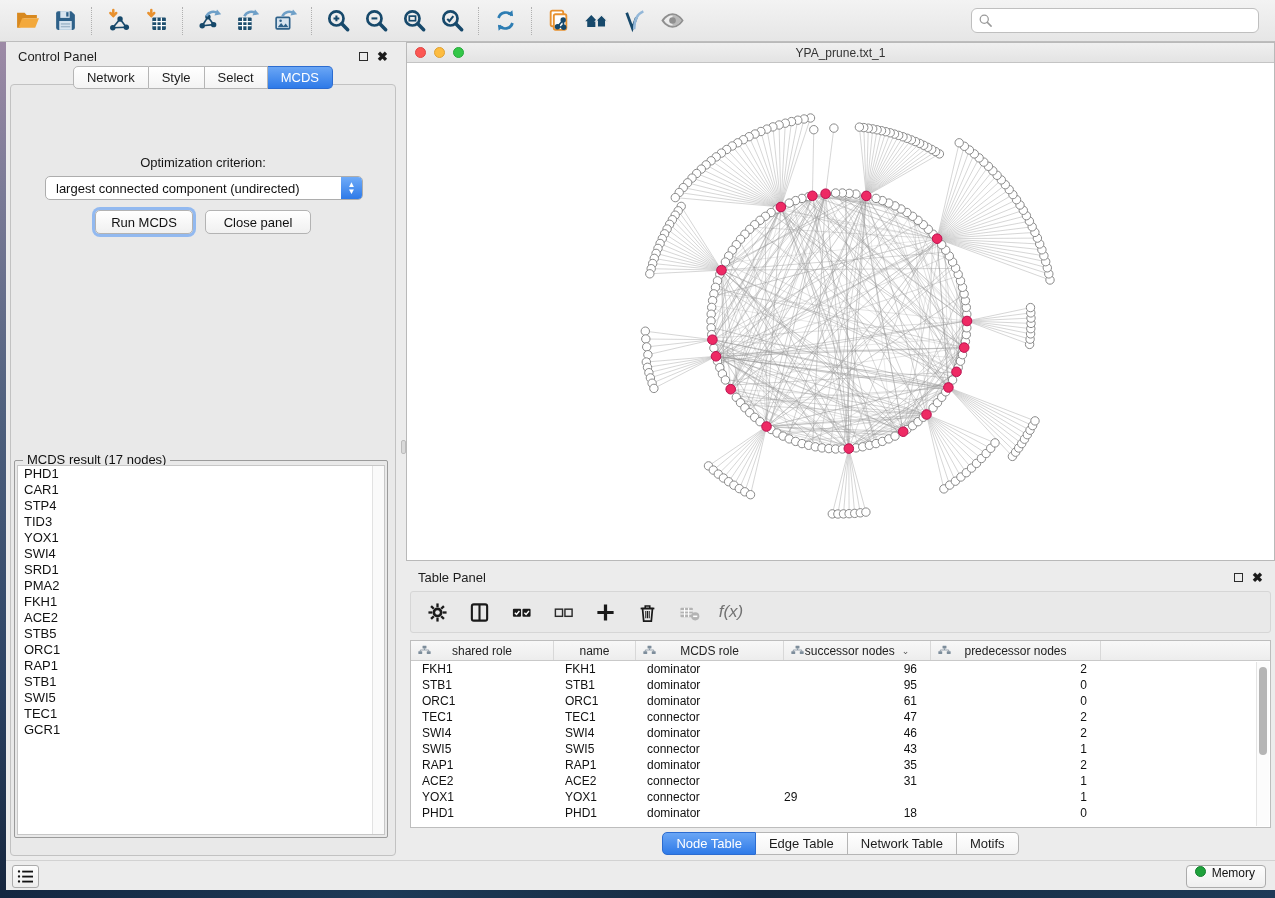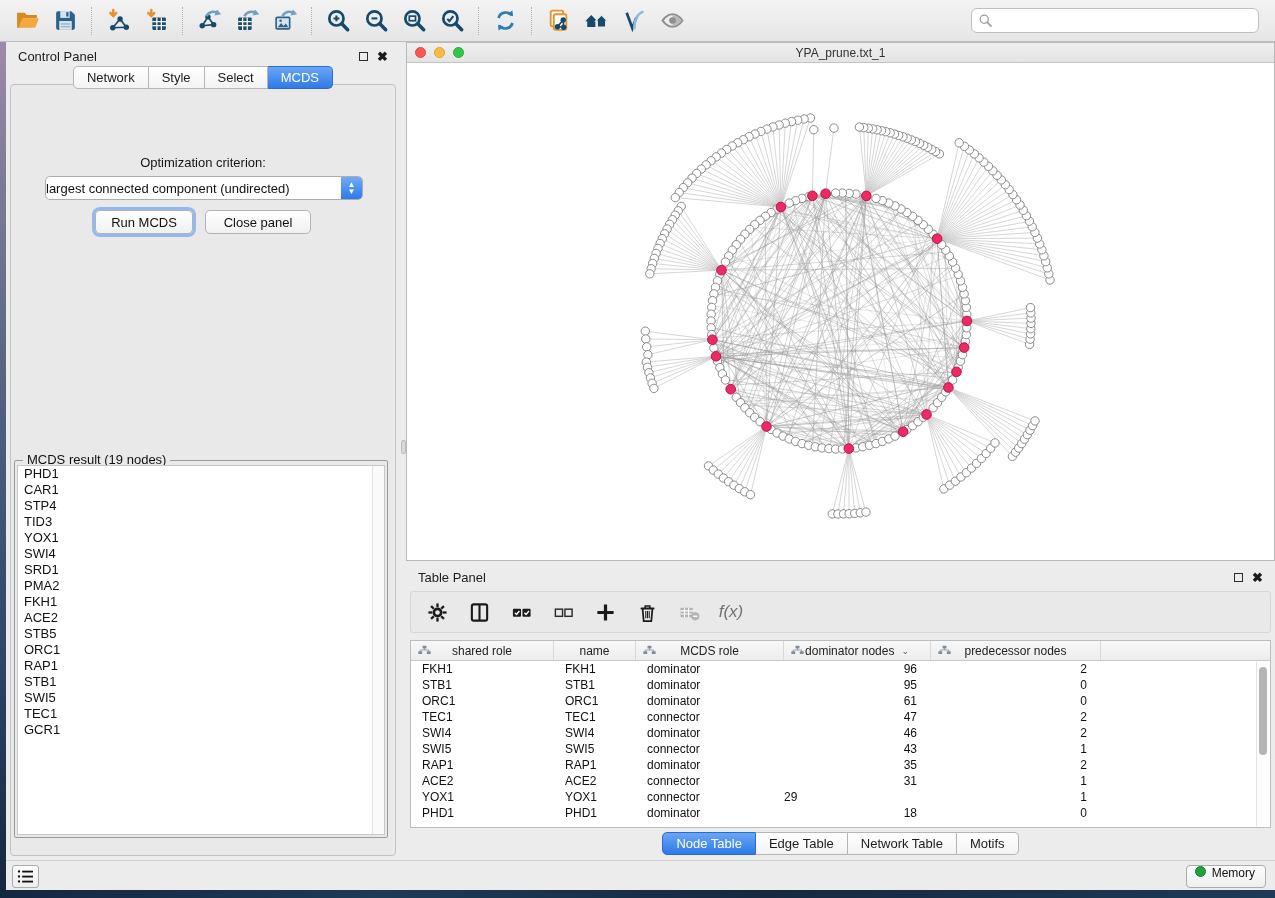--- a/index.html
+++ b/index.html
@@ -29,21 +29,21 @@
   .close-x{font-size:13px;font-weight:bold;color:#1b1b1b;line-height:9px;}
   #cp-pane{left:4px;top:42px;width:386px;height:772px;background:#e9e9e9;border:1px solid #c2c2c2;border-radius:4px;}
   #cp-tabs{left:0;top:24px;width:394px;height:24px;display:flex;justify-content:center;z-index:3;}
   .seg-tab{height:23px;padding:0 13px;background:linear-gradient(#ffffff,#f3f3f3);border:1px solid #b5b5b5;
     border-left-width:0;font-size:13px;color:#1c1c1c;display:flex;align-items:center;}
   .seg-tab:first-child{border-left-width:1px;border-radius:5px 0 0 5px;}
   .seg-tab:last-child{border-radius:0 5px 5px 0;}
   .seg-tab.active{background:linear-gradient(#6aa6f5,#2e7ae8);border-color:#2c6cd0;color:#fff;}
   #opt-label{left:0;top:113px;width:394px;text-align:center;font-size:13px;color:#161616;}
   #criterion{left:39px;top:134px;width:318px;height:24px;background:#fff;border:1px solid #adadad;border-radius:5px;
-    font-size:13px;color:#111;display:flex;align-items:center;}
+    font-size:13px;color:#111;display:flex;align-items:center;padding-left:10px;}
   #criterion .stepper{margin-left:auto;width:21px;height:22px;border-radius:0 4px 4px 0;
     background:linear-gradient(#6fabf8,#2e7ae8);display:flex;flex-direction:column;align-items:center;justify-content:center;color:#fff;}
   #criterion .stepper span{font-size:8px;line-height:7px;}
   .mac-btn{position:absolute;height:24px;background:linear-gradient(#ffffff,#f0f0f0);border:1px solid #b3b3b3;
     border-radius:5px;font-size:13px;color:#111;display:flex;align-items:center;justify-content:center;
     font-family:"Liberation Sans",sans-serif;}
   #run-btn{left:89px;top:168px;width:98px;box-shadow:0 0 0 3px rgba(100,160,245,.65);}
   #close-btn{left:199px;top:168px;width:106px;}
   #mcds-fieldset{left:8px;top:418px;width:374px;height:378px;border:1px solid #9b9b9b;border-radius:2px;}
   #mcds-legend{position:absolute;left:8px;top:-9px;background:#e9e9e9;padding:0 4px;font-size:13px;color:#111;}
@@ -283,21 +283,21 @@
   <div id="criterion" class="abs">
     <span>largest connected component (undirected)</span>
     <span class="stepper">
         <span>▲</span>
         <span>▼</span>
       </span>
   </div>
   <div id="run-btn" class="mac-btn">Run MCDS</div>
   <div id="close-btn" class="mac-btn">Close panel</div>
   <div id="mcds-fieldset" class="abs">
-    <span id="mcds-legend">MCDS result (19 nodes)</span>
+    <span id="mcds-legend">MCDS result (17 nodes)</span>
     <div id="mcds-list">
       <div class="mcds-item">PHD1</div>
         <div class="mcds-item">CAR1</div>
         <div class="mcds-item">STP4</div>
         <div class="mcds-item">TID3</div>
         <div class="mcds-item">YOX1</div>
         <div class="mcds-item">SWI4</div>
         <div class="mcds-item">SRD1</div>
         <div class="mcds-item">PMA2</div>
         <div class="mcds-item">FKH1</div>
@@ -1131,21 +1131,21 @@
         </div>
         <div class="th" style="width: 147px;">
           <svg class="hicon" width="13" height="10" viewBox="0 0 20 14">
             <g fill="#7d8d9b">
               <rect x="7" y="0.5" width="6" height="4" rx="0.5"></rect>
               <rect x="0.5" y="9" width="6" height="4" rx="0.5"></rect>
               <rect x="13.5" y="9" width="6" height="4" rx="0.5"></rect>
             </g>
             <path d="M10 4.5V7M3.5 9V7h13v2" fill="none" stroke="#7d8d9b" stroke-width="1.2"></path>
           </svg>
-          <span>dominator nodes</span>
+          <span>successor nodes</span>
           <span class="sort">⌄</span>
         </div>
         <div class="th" style="width: 170px;">
           <svg class="hicon" width="13" height="10" viewBox="0 0 20 14">
             <g fill="#7d8d9b">
               <rect x="7" y="0.5" width="6" height="4" rx="0.5"></rect>
               <rect x="0.5" y="9" width="6" height="4" rx="0.5"></rect>
               <rect x="13.5" y="9" width="6" height="4" rx="0.5"></rect>
             </g>
             <path d="M10 4.5V7M3.5 9V7h13v2" fill="none" stroke="#7d8d9b" stroke-width="1.2"></path>

